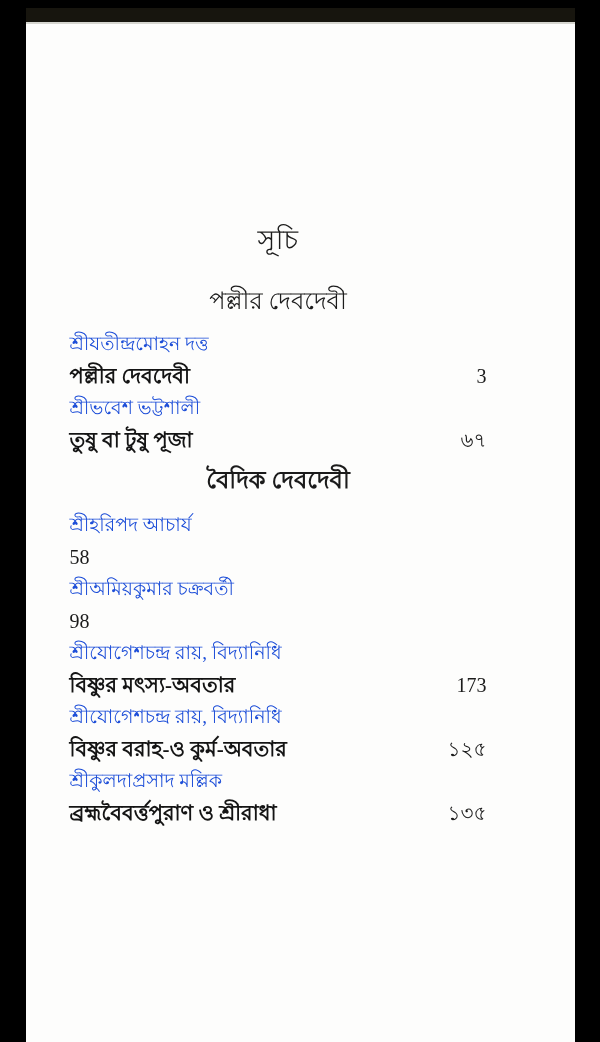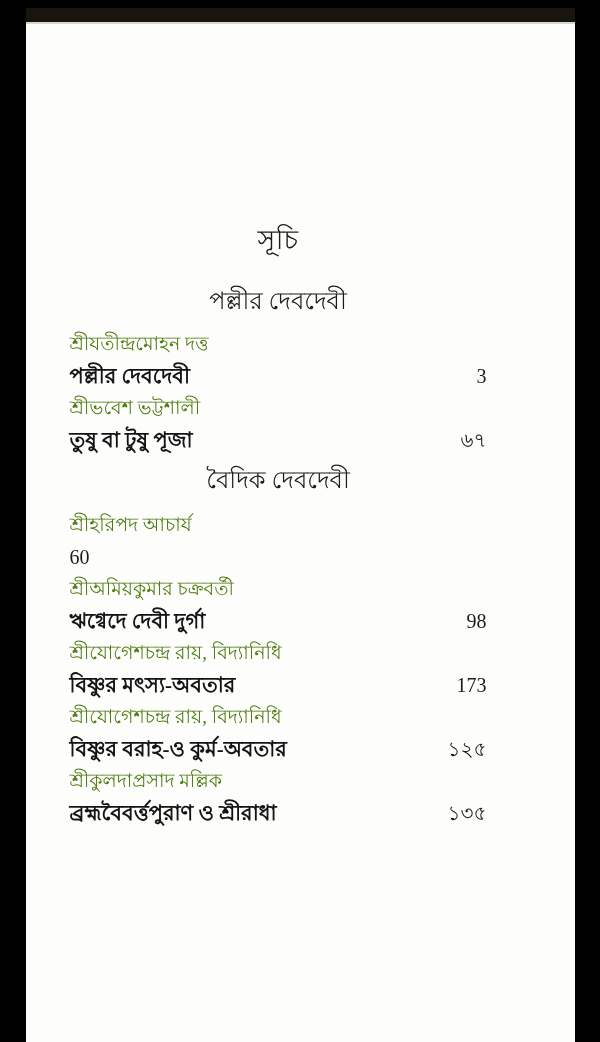--- a/index.html
+++ b/index.html
@@ -36,35 +36,36 @@
   }
   .section-heading {
     margin: 24px 0 0 0;
     text-align: center;
     font-size: 24px;
     line-height: 34px;
     font-weight: 500;
   }
   .section-heading.second {
     margin-top: 8px;
+    font-weight: bold;
   }
   .entries {
     margin-top: 12px;
   }
   .entries.second {
     margin-top: 14px;
   }
   .entry {
     margin-bottom: 3px;
   }
   .entry-author {
     font-size: 19px;
     line-height: 28px;
     font-weight: 400;
-    color: #4d7c0f;
+    color: #1d4ed8;
   }
   .entry-title-row {
     display: flex;
     justify-content: space-between;
     align-items: baseline;
     line-height: 30px;
     margin-top: 3px;
   }
   .entry-title {
     font-size: 21px;
@@ -112,28 +113,27 @@
 
     </div>
 
     <h2 class="section-heading second">বৈদিক দেবদেবী</h2>
 
     <div class="entries second">
 
       <div class="entry">
         <div class="entry-author">শ্রীহরিপদ আচার্য</div>
         <div class="entry-title-row">
-          <span class="entry-page">60</span>
+          <span class="entry-page">58</span>
         </div>
       </div>
 
       <div class="entry">
         <div class="entry-author">শ্রীঅমিয়কুমার চক্রবর্তী</div>
         <div class="entry-title-row">
-          <span class="entry-title">ঋগ্বেদে দেবী দুর্গা</span>
           <span class="entry-page">98</span>
         </div>
       </div>
 
       <div class="entry">
         <div class="entry-author">শ্রীযোগেশচন্দ্র রায়, বিদ্যানিধি</div>
         <div class="entry-title-row">
           <span class="entry-title">বিষ্ণুর মৎস্য-অবতার</span>
           <span class="entry-page">173</span>
         </div>

